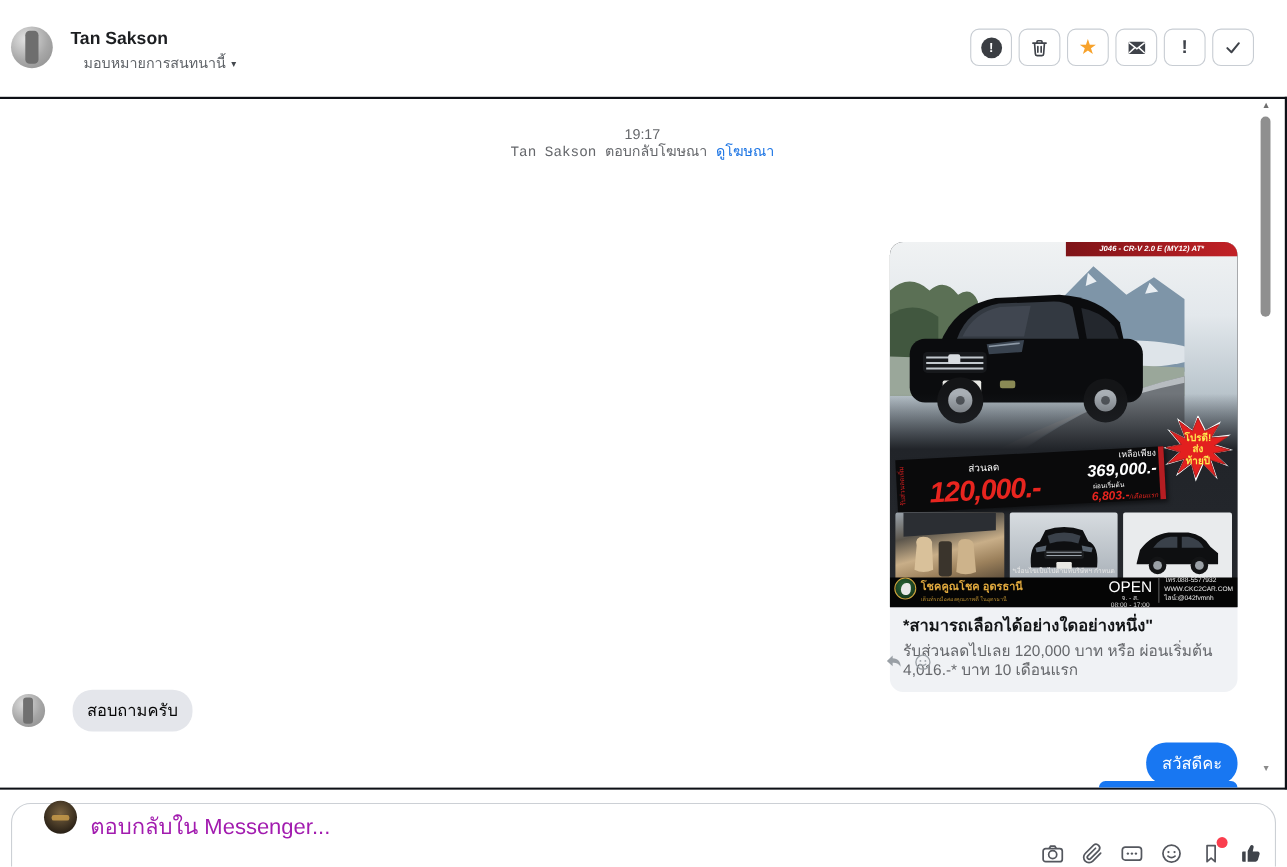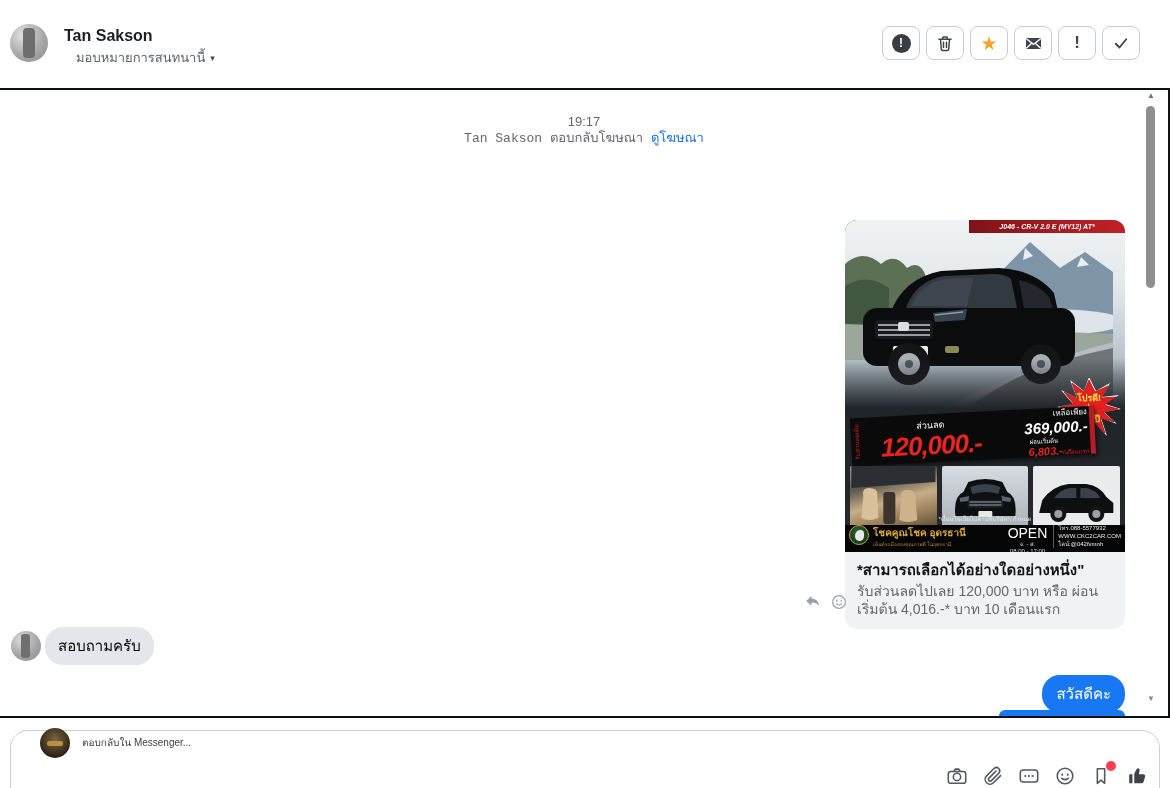--- a/index.html
+++ b/index.html
@@ -28,21 +28,21 @@
   .chat { position:absolute; top:88px; left:0; right:0; height:630px; background:#fff;
     border-top:2px solid #0d1016; border-bottom:2px solid #0d1016; border-right:2px solid #0d1016; }
   .time-label { position:absolute; top:24px; left:0; right:0; text-align:center; font-size:13px; color:#65676b; }
   .ad-context { position:absolute; top:37px; left:0; right:0; text-align:center; font-size:13px; color:#65676b;font-family:Liberation Mono, monospace; }
   .ad-context .view-ad-link { color:#1b74e4; cursor:pointer; }
 
   .bubble-promo { position:absolute; top:71px; left:347px; right:43px; background:#1877f2; color:#fff;
     border-radius:12px; padding:8px 12px; font-size:15px; line-height:1.45; }
 
   
-  .card { position:absolute; top:130px; right:43px; width:280px; cursor:pointer; }
+  .card { position:absolute; top:130px; right:43px; width:316px; cursor:pointer; }
   .card-img { position:relative; height:332px; border-radius:12px 12px 0 0; overflow:hidden; background:#24272c; }
   .ad-photo { position:absolute; top:0; left:0; right:0; height:190px;
     background:linear-gradient(180deg,#f0f2f3 0%, #e3e8ec 35%, #c2ccd3 65%, #97a5af 100%); }
   .ad-fade { position:absolute; top:138px; left:0; right:0; height:194px;
     background:linear-gradient(180deg, rgba(30,32,36,0) 0%, #212429 26%, #26292e 100%); }
   .model-tag { position:absolute; top:0; right:0; width:156px; height:13px; line-height:13px;
     background:linear-gradient(90deg,#7e1418,#c22126); color:#fff; font-size:7px; font-weight:bold;
     font-style:italic; text-align:center; }
   .burst { position:absolute; top:158px; right:4px; width:64px; height:60px; }
   .price-banner { position:absolute; left:6px; top:192px; width:244px; height:48px; background:#0a0a0b;
@@ -80,21 +80,21 @@
   .contact-block { border-left:1px solid #5c5c5c; padding-left:4px; line-height:1.3; }
   .contact-block div { color:#eee; font-size:6px; white-space:nowrap; }
 
   .card-caption { background:#f0f2f5; border-radius:0 0 12px 12px; padding:9px 12px 11px; }
   .caption-title { font-size:15px; font-weight:bold; color:#121416; line-height:1.25; }
   .caption-body { font-size:14px; color:#65676b; line-height:1.3; margin-top:2px; }
 
   .msg-actions { position:absolute; top:503px; right:320px; display:flex; gap:8px; align-items:center; }
   .msg-actions .ico { width:18px; height:18px; cursor:pointer; }
 
-  .row-left { position:absolute; top:537px; left:11px; display:flex; align-items:center; gap:4px;text-align:center; }
+  .row-left { position:absolute; top:537px; left:11px; display:flex; align-items:center; gap:25px;text-align:center; }
   .small-avatar { width:30px; height:30px; border-radius:50%; flex:0 0 30px;
     background:radial-gradient(circle at 35% 30%, #dcdcdc, #a5a5a5 55%, #8c8c8c); position:relative; overflow:hidden; }
   .small-avatar::after { content:""; position:absolute; left:10px; top:3px; width:9px; height:24px; background:#707070; border-radius:3px; }
   .bubble-gray { background:#e4e6eb; color:#050505; border-radius:18px; padding:7px 13px; font-size:15px; }
 
   .bubble-hello { position:absolute; top:585px; right:43px; background:#1877f2; color:#fff;
     border-radius:18px; padding:7px 14px; font-size:15px; }
   .bubble-partial { position:absolute; bottom:0; right:43px; width:126px; height:6px; background:#1877f2;
     border-radius:14px 14px 0 0; }
 
@@ -105,21 +105,21 @@
   .sb-down { position:absolute; bottom:13px; left:0; right:0; text-align:center; font-size:8px; color:#8a8a8a; cursor:pointer; }
 
   
   .composer { position:absolute; top:718px; left:0; right:0; height:70px; background:#fff; }
   .input-box { position:absolute; left:10px; right:10px; top:12px; height:76px;
     border:1px solid #ccd0d5; border-radius:18px; background:#fff; cursor:text; }
   .comp-avatar { position:absolute; left:40px; top:10px; width:30px; height:30px; border-radius:50%;
     background:radial-gradient(circle at 50% 38%, #7a6340, #2c2318 72%); }
   .comp-avatar::after { content:""; position:absolute; left:7px; top:13px; width:16px; height:5px;
     background:#c89b4a; border-radius:2px; opacity:.85; }
-  .comp-placeholder { position:absolute; left:82px; top:17px; font-size:10px; color:#404040; }
+  .comp-placeholder { position:absolute; left:82px; top:17px; font-size:20px; color:#a21caf; }
   .composer-icons { position:absolute; right:22px; top:47px; display:flex; gap:14px; align-items:flex-start; }
   .cicon { width:22px; height:22px; position:relative; cursor:pointer; }
   .red-dot { position:absolute; top:-4px; right:-4px; width:10px; height:10px; border-radius:50%; background:#fa3e4e; }
 </style>
 </head>
 <body>
 
 <div class="page">
 
   <div class="header">

